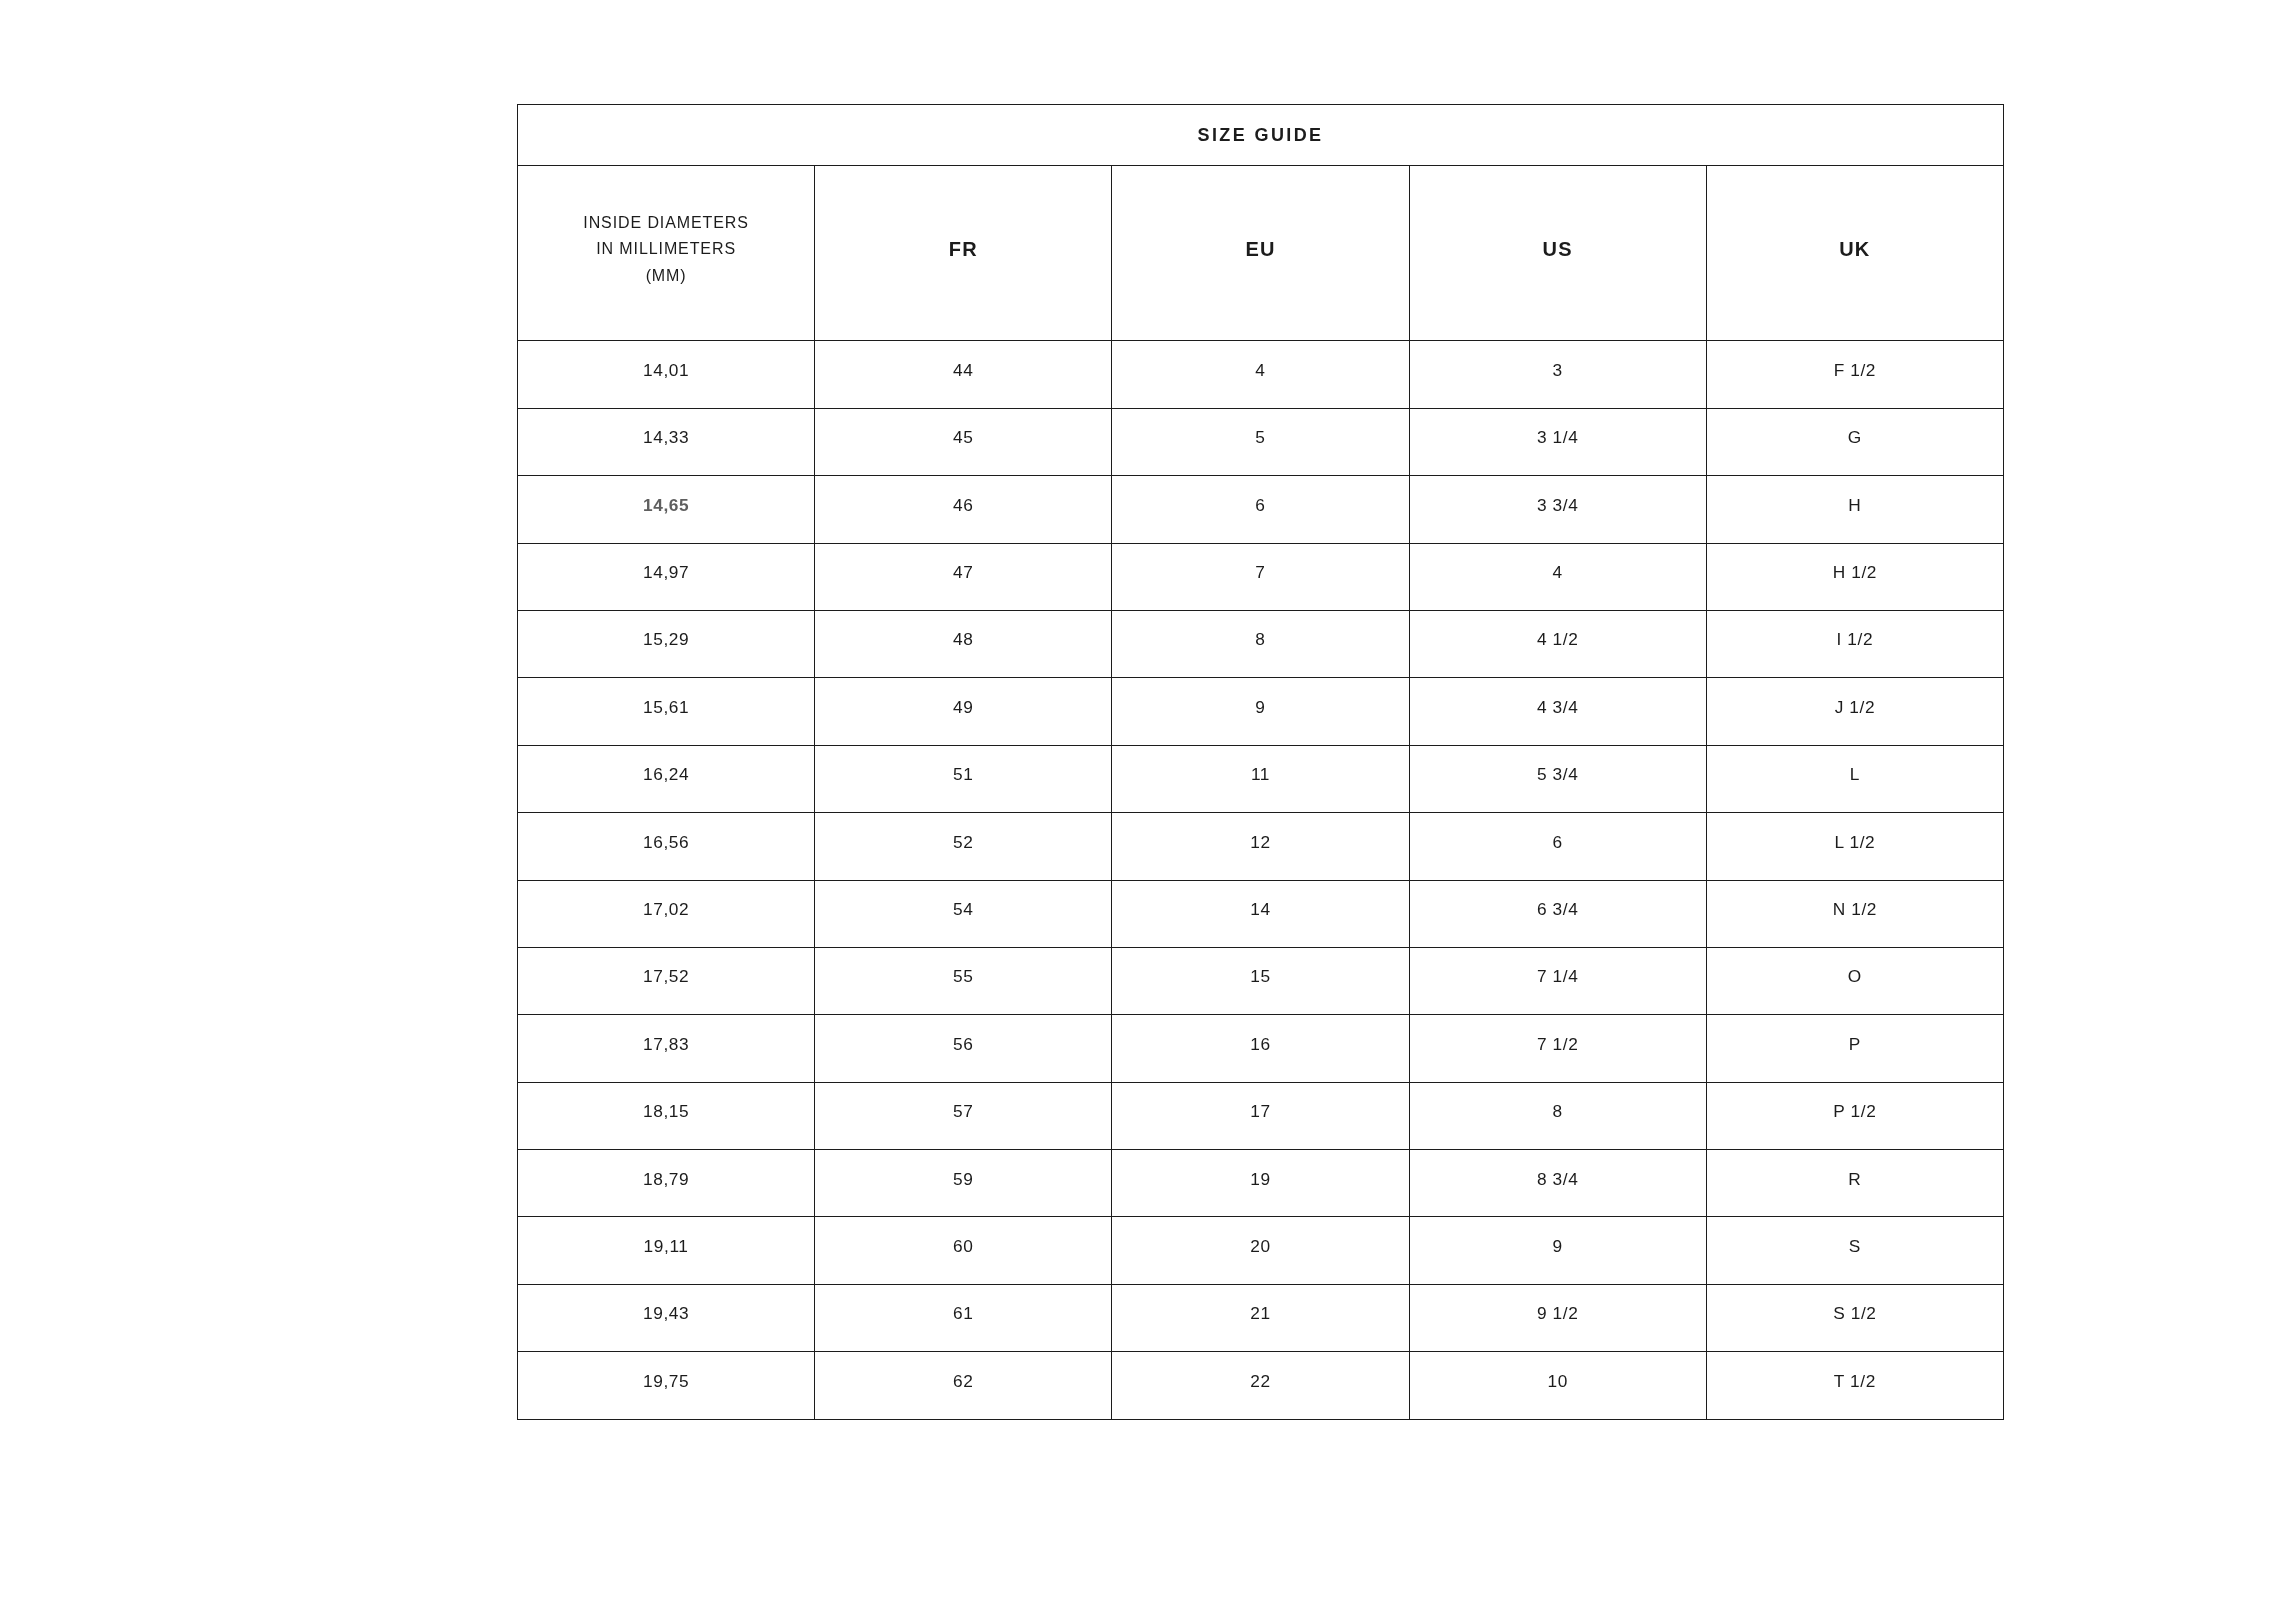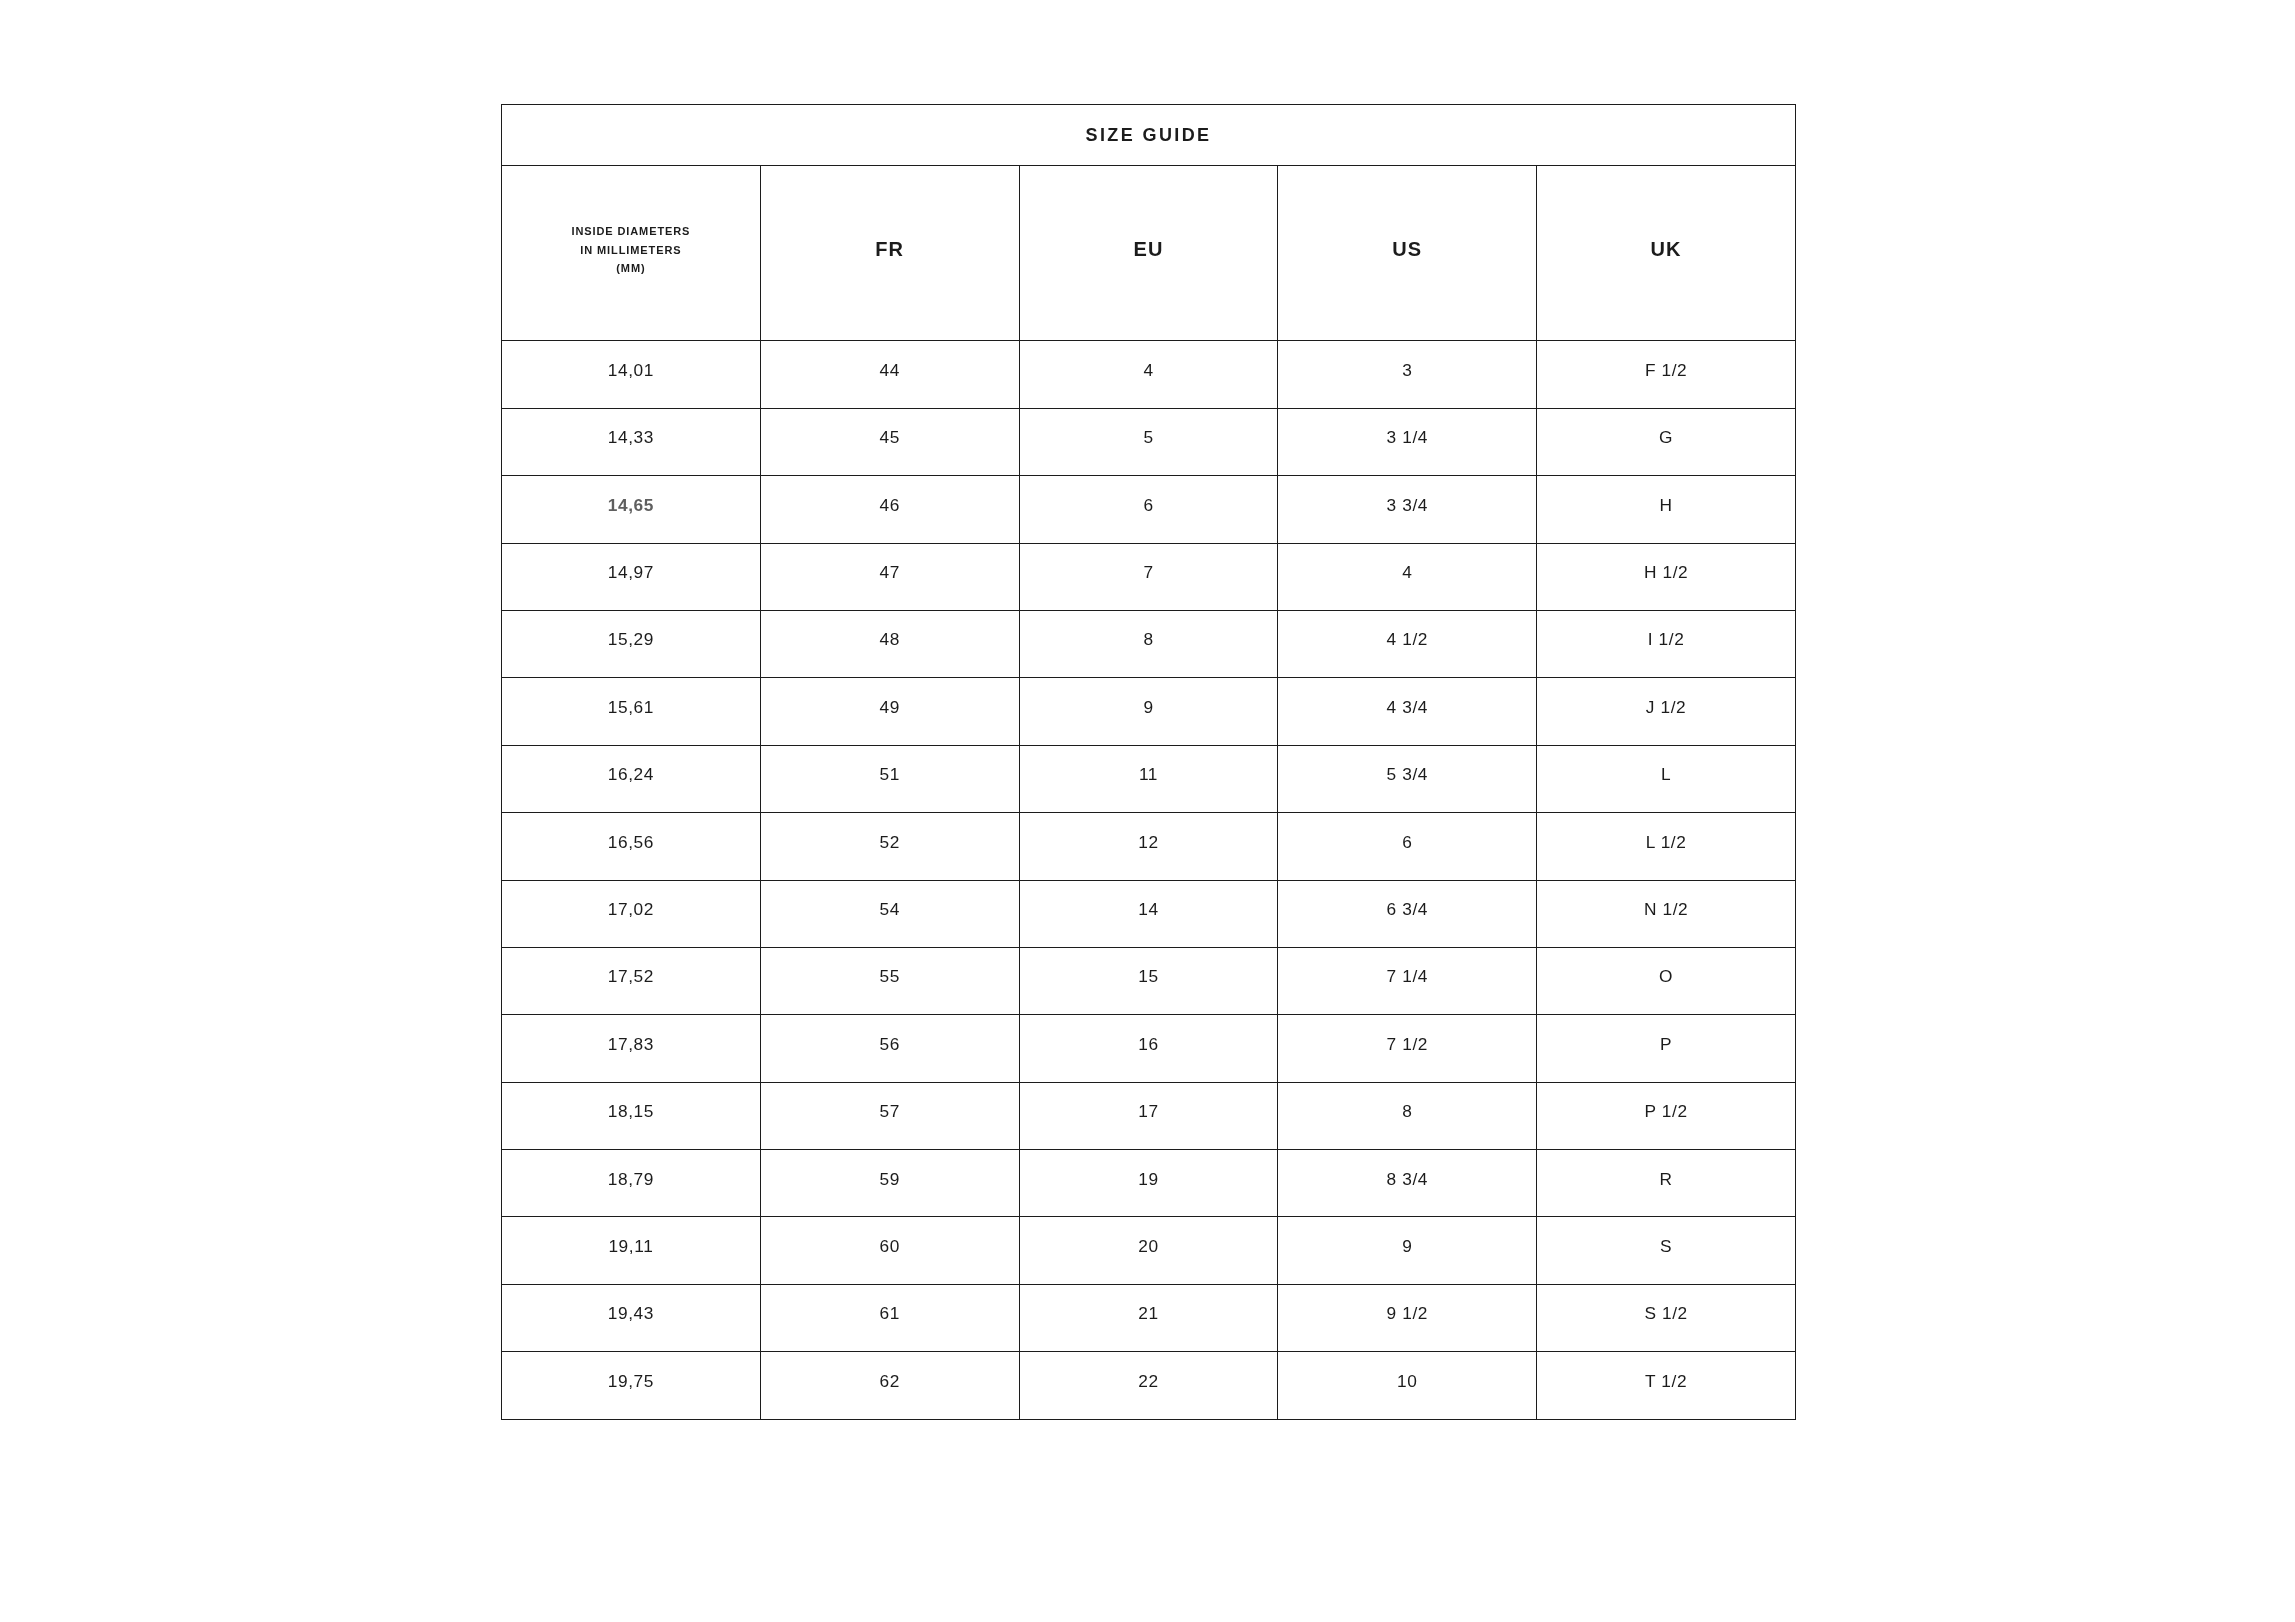--- a/index.html
+++ b/index.html
@@ -11,23 +11,23 @@
   }
   .page {
     position: relative;
     width: 2295px;
     height: 1623px;
     background: #ffffff;
     overflow: hidden;
   }
   table.size-table {
     position: absolute;
-    left: 501px;
+    left: 517px;
     top: 104px;
-    width: 1295px;
+    width: 1487px;
     border-collapse: collapse;
     table-layout: fixed;
     border: 1.8px solid #1c1c1c;
   }
   table.size-table th,
   table.size-table td {
     border-left: 1.2px solid #1c1c1c;
     border-right: 1.2px solid #1c1c1c;
     border-top: 1.8px solid #1c1c1c;
     border-bottom: 1.8px solid #1c1c1c;
@@ -40,22 +40,22 @@
     height: 60px;
     font-size: 18px;
     font-weight: bold;
     letter-spacing: 2.4px;
     border-bottom-width: 1.2px !important;
   }
   .header-row th {
     height: 166px;
   }
   .diameter-header {
-    font-size: 11px;
-    font-weight: bold;
+    font-size: 16px;
+    font-weight: normal;
     letter-spacing: 0.9px;
     line-height: 1.65;
     white-space: pre-line;
     padding-bottom: 7.2px !important;
   }
   .code-header {
     font-size: 20px;
     font-weight: bold;
     letter-spacing: 1.2px;
     padding-bottom: 8.4px !important;

